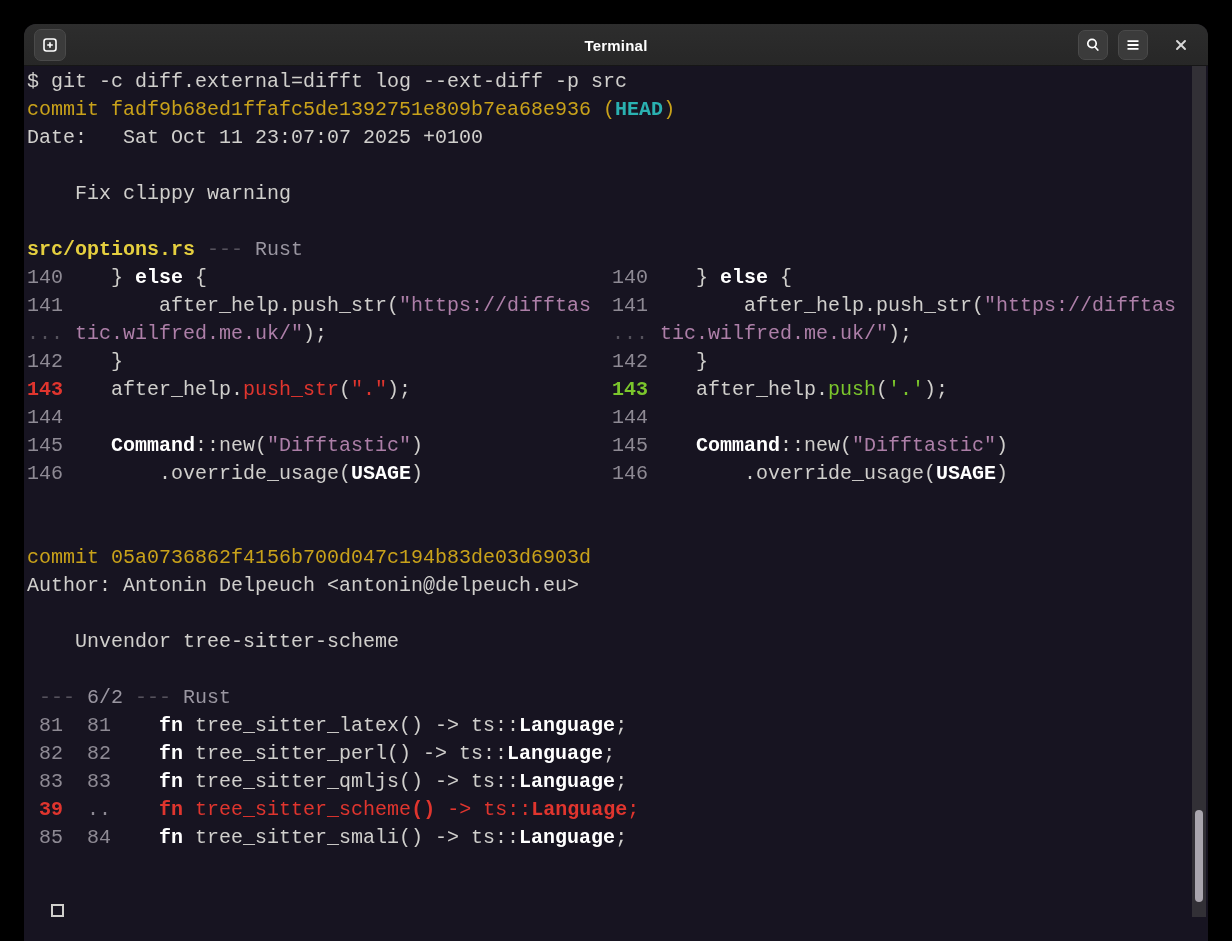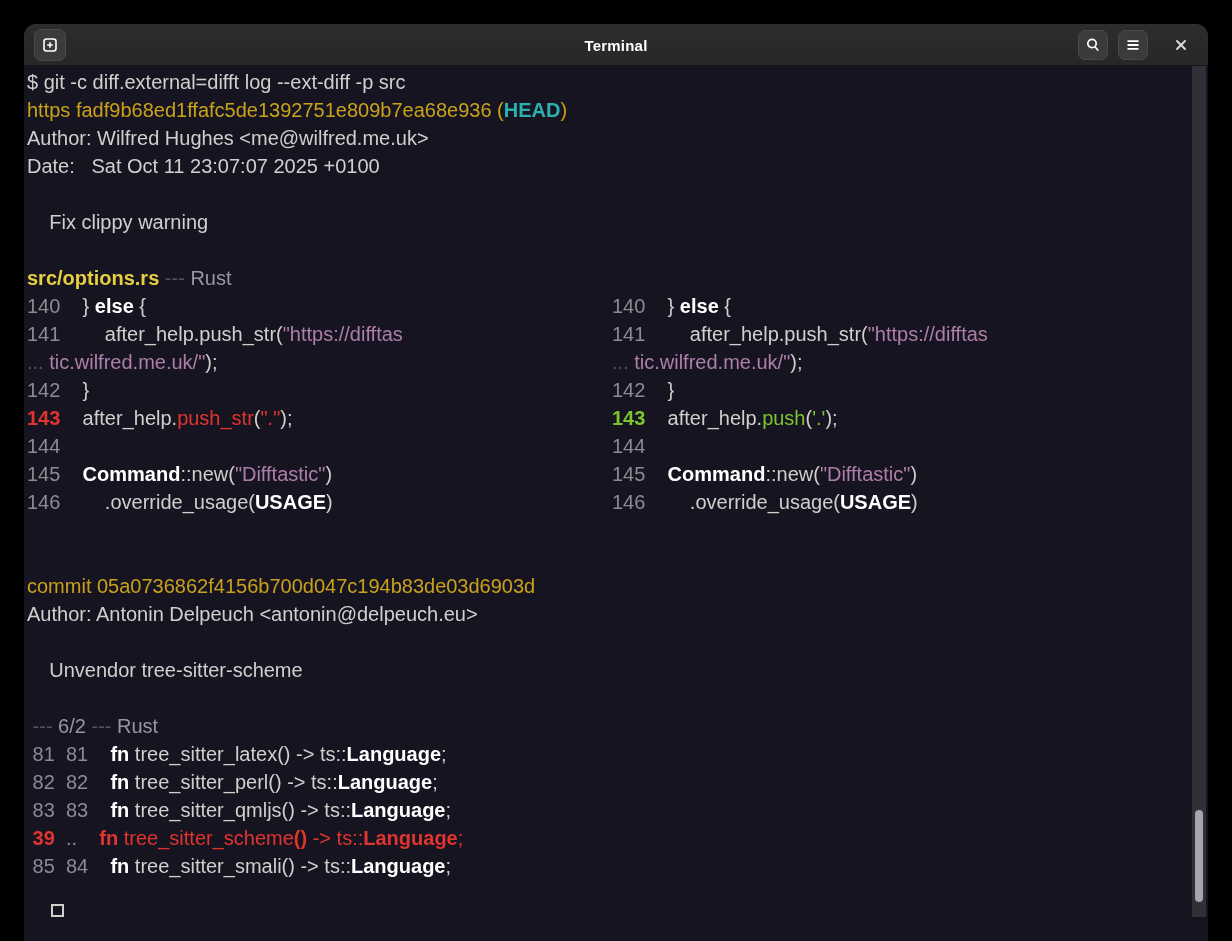--- a/index.html
+++ b/index.html
@@ -30,21 +30,21 @@
   .hb-btn.flat { background:transparent; border:none; }
   .newtab { margin-left:10px; }
   .spacer { flex:1; }
   .search { margin-right:10px; }
   .menu { margin-right:18px; }
   .close { margin-right:12px; }
 
   .screen {
     position:relative; width:100%; height:851px; overflow:hidden;
     background:var(--c-termBg);
-    font-family:Liberation Sans, sans-serif;
+    font-family:Liberation Mono, monospace;
     font-size:20px; line-height:28px;
     padding:2px 0 8px 3px;
     color:var(--c-fg);
   }
   .trow { height:28px; white-space:pre; display:flex; overflow:hidden; }
   .col-l { flex:none; width:585px; overflow:hidden; white-space:pre; }
   .col-r { flex:1; overflow:hidden; white-space:pre; }
 
   .s-fg      { color:var(--c-fg); }
   .s-bold    { color:var(--c-boldFg); font-weight:bold; }
@@ -118,22 +118,21 @@
         <svg width="14" height="14" viewBox="0 0 14 14">
           <line x1="3" y1="3" x2="11" y2="11" stroke="#d9d9d9" stroke-width="1.9" stroke-linecap="round"></line>
           <line x1="11" y1="3" x2="3" y2="11" stroke="#d9d9d9" stroke-width="1.9" stroke-linecap="round"></line>
         </svg>
       </span>
     </div>
   </div>
 
   <div class="screen">
     <div class="trow"><span class="s-fg">$ git -c diff.external=difft log --ext-diff -p src</span></div>
-      <div class="trow"><span class="s-yellow">https fadf9b68ed1ffafc5de1392751e809b7ea68e936 (</span><span class="s-bcyan">HEAD</span><span class="s-yellow">)</span></div>
-      <div class="trow"><span class="s-fg">Author: Wilfred Hughes &lt;me@wilfred.me.uk&gt;</span></div>
+      <div class="trow"><span class="s-yellow">commit fadf9b68ed1ffafc5de1392751e809b7ea68e936 (</span><span class="s-bcyan">HEAD</span><span class="s-yellow">)</span></div>
       <div class="trow"><span class="s-fg">Date:   Sat Oct 11 23:07:07 2025 +0100</span></div>
       <div class="trow"></div>
       <div class="trow"><span class="s-fg">    Fix clippy warning</span></div>
       <div class="trow"></div>
       <div class="trow"><span class="s-byellow">src/options.rs</span><span class="s-fg"> </span><span class="s-dim">---</span><span class="s-fg"> </span><span class="s-gray">Rust</span></div>
       <div class="trow"><span class="col-l"><span class="s-num">140</span><span class="s-fg">    </span><span class="s-fg">} </span><span class="s-bold">else</span><span class="s-fg"> {</span></span><span class="col-r"><span class="s-num">140</span><span class="s-fg">    </span><span class="s-fg">} </span><span class="s-bold">else</span><span class="s-fg"> {</span></span></div>
       <div class="trow"><span class="col-l"><span class="s-num">141</span><span class="s-fg">        </span><span class="s-fg">after_help.push_str(</span><span class="s-magenta">"https://difftas</span></span><span class="col-r"><span class="s-num">141</span><span class="s-fg">        </span><span class="s-fg">after_help.push_str(</span><span class="s-magenta">"https://difftas</span></span></div>
       <div class="trow"><span class="col-l"><span class="s-dim">...</span><span class="s-fg"> </span><span class="s-magenta">tic.wilfred.me.uk/"</span><span class="s-fg">);</span></span><span class="col-r"><span class="s-dim">...</span><span class="s-fg"> </span><span class="s-magenta">tic.wilfred.me.uk/"</span><span class="s-fg">);</span></span></div>
       <div class="trow"><span class="col-l"><span class="s-num">142</span><span class="s-fg">    }</span></span><span class="col-r"><span class="s-num">142</span><span class="s-fg">    }</span></span></div>
       <div class="trow"><span class="col-l"><span class="s-bred">143</span><span class="s-fg">    </span><span class="s-fg">after_help.</span><span class="s-red">push_str</span><span class="s-fg">(</span><span class="s-red">"."</span><span class="s-fg">);</span></span><span class="col-r"><span class="s-bgreen">143</span><span class="s-fg">    </span><span class="s-fg">after_help.</span><span class="s-green">push</span><span class="s-fg">(</span><span class="s-green">'.'</span><span class="s-fg">);</span></span></div>

